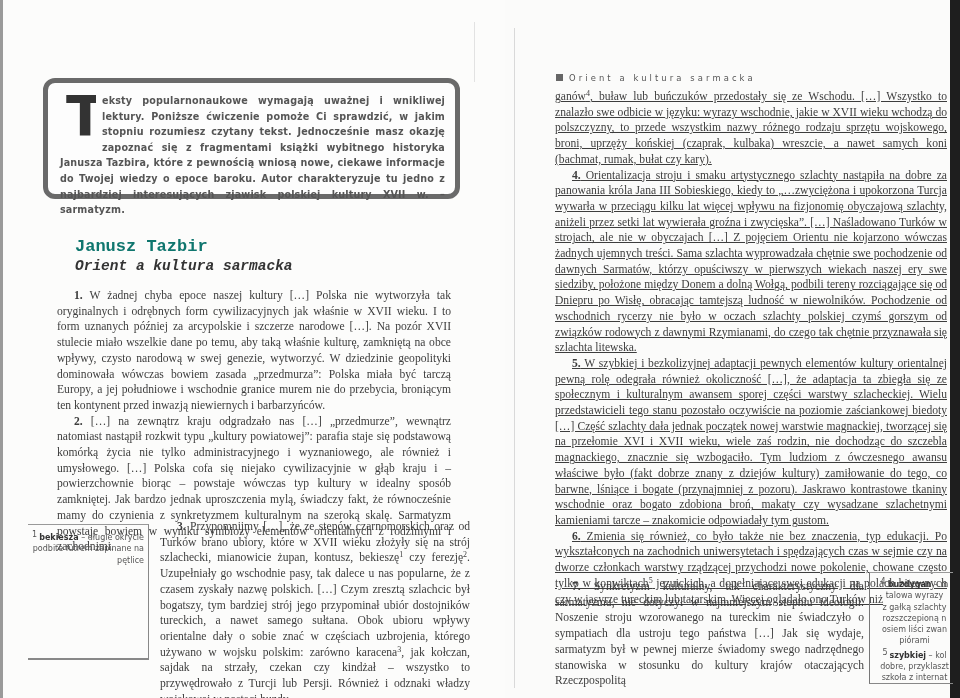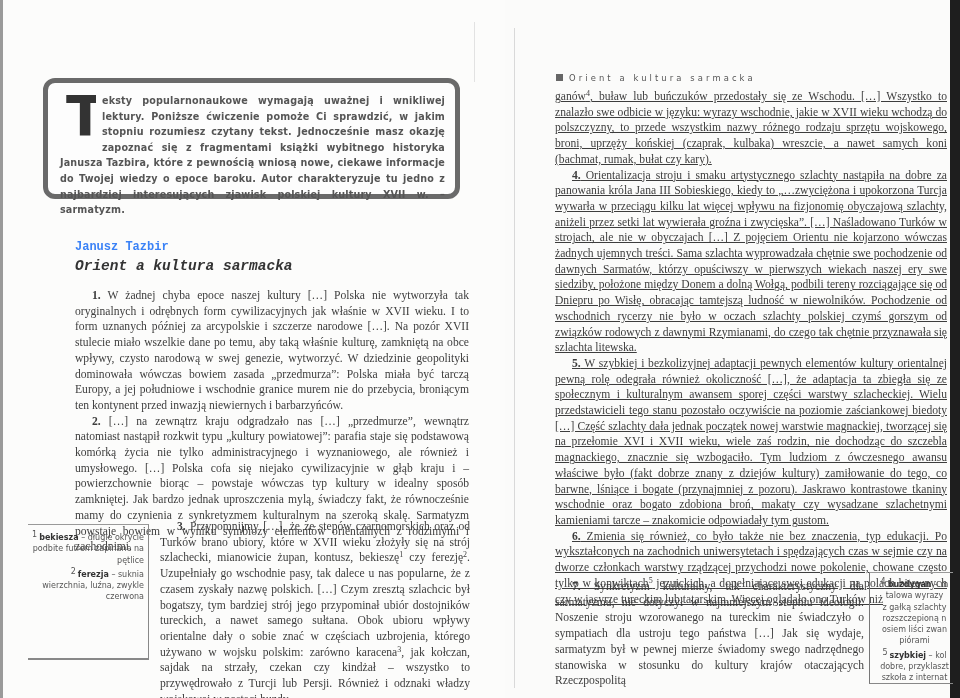--- a/index.html
+++ b/index.html
@@ -31,37 +31,37 @@
   }
   .dropcap {
     float:left; font-family:"DejaVu Sans", sans-serif; font-weight:bold;
     font-size:56px; line-height:44px; color:#333; margin:1px 6px 0 6px;
     width:30px; height:46px; overflow:hidden;
   }
 
   .author {
     position:absolute; left:75px; top:238px;
     font-family:"Liberation Mono", "DejaVu Sans Mono", monospace;
-    font-weight:bold; font-size:12px; line-height:18px; color:#3b82f6;
+    font-weight:bold; font-size:17px; line-height:18px; color:#0f766e;
   }
   .book-title {
     position:absolute; left:75px; top:257px;
     font-family:"Liberation Mono", "DejaVu Sans Mono", monospace;
     font-weight:bold; font-style:italic; font-size:14.5px; line-height:18px; color:#333;
   }
 
   .body-text {
     font-family:"Liberation Serif", "DejaVu Serif", serif;
     font-size:11.6px; line-height:15.7px; color:#3d3d3d;
     text-align:justify; margin:0;
   }
   .body-text .num { font-weight:bold; }
   .para { text-indent:17px; margin:0; }
 
-  .left-col { position:absolute; left:75px; top:288px; width:394px; }
+  .left-col { position:absolute; left:57px; top:288px; width:394px; }
   .left-col2 { position:absolute; left:160px; top:519px; width:310px; }
 
   .footnote-box {
     position:absolute; left:28px; top:524px; width:121px; height:136px;
     border-right:1px solid #888; border-bottom:2px solid #888; border-top:1px solid #999;
     box-sizing:border-box; padding:4px 4px 0 0;
   }
   .fn {
     font-family:"DejaVu Sans", sans-serif; font-size:8px; line-height:11.3px;
     color:#555; text-align:right; margin:0;
@@ -107,21 +107,20 @@
 <div class="author">Janusz Tazbir</div>
 <div class="book-title">Orient a kultura sarmacka</div>
 
 <div class="left-col body-text">
   <p class="para"><span class="num">1.</span><span> W żadnej chyba epoce naszej kultury […] Polska nie wytworzyła tak oryginalnych i odrębnych form cywilizacyjnych jak właśnie w XVII wieku. I to form uznanych później za arcypolskie i szczerze narodowe […]. Na pozór XVII stulecie miało wszelkie dane po temu, aby taką właśnie kulturę, zamkniętą na obce wpływy, czysto narodową w swej genezie, wytworzyć. W dziedzinie geopolityki dominowała wówczas bowiem zasada „przedmurza”: Polska miała być tarczą Europy, a jej południowe i wschodnie granice murem nie do przebycia, broniącym ten kontynent przed inwazją niewiernych i barbarzyńców.</span></p>
   <p class="para"><span class="num">2.</span><span> […] na zewnątrz kraju odgradzało nas […] „przedmurze”, wewnątrz natomiast nastąpił rozkwit typu „kultury powiatowej”: parafia staje się podstawową komórką życia nie tylko administracyjnego i wyznaniowego, ale również i umysłowego. […] Polska cofa się niejako cywilizacyjnie w głąb kraju i – powierzchownie biorąc – powstaje wówczas typ kultury w idealny sposób zamkniętej. Jak bardzo jednak uproszczenia mylą, świadczy fakt, że równocześnie mamy do czynienia z synkretyzmem kulturalnym na szeroką skalę. Sarmatyzm powstaje bowiem w wyniku symbiozy elementów orientalnych z rodzimymi i zachodnimi.</span></p>
 </div>
 
 <div class="footnote-box">
   <p class="fn"><sup>1</sup><b>bekiesza</b><span> – długie okrycie podbite futrem zapinane na pętlice</span></p>
-  <p class="fn"><sup>2</sup><b>ferezja</b><span> – suknia wierzchnia, luźna, zwykle czerwona</span></p>
 </div>
 
 <div class="left-col2 body-text">
   <p class="para"><span class="num">3.</span><span> Przypomnijmy […], że ze stepów czarnomorskich oraz od Turków brano ubiory, które w XVII wieku złożyły się na strój szlachecki, mianowicie żupan, kontusz, bekieszę</span><sup class="fnref">1</sup><span> czy ferezję</span><sup class="fnref">2</sup><span>. Uzupełniały go wschodnie pasy, tak dalece u nas popularne, że z czasem zyskały nazwę polskich. […] Czym zresztą szlachcic był bogatszy, tym bardziej strój jego przypominał ubiór dostojników tureckich, a nawet samego sułtana. Obok ubioru wpływy orientalne dały o sobie znać w częściach uzbrojenia, którego używano w wojsku polskim: zarówno karacena</span><sup class="fnref">3</sup><span>, jak kołczan, sajdak na strzały, czekan czy kindżał – wszystko to przywędrowało z Turcji lub Persji. Również i odznaki władzy wojskowej w postaci buzdy-</span></p>
 </div>
 
 <div class="running-head"><span class="sq"></span><span>Orient a kultura sarmacka</span></div>
 
 <div class="right-col body-text" style="top:89px;text-decoration:underline;">
   <p class="first" style="margin:0;"><span>ganów</span><sup class="fnref">4</sup><span>, buław lub buńczuków przedostały się ze Wschodu. […] Wszystko to znalazło swe odbicie w języku: wyrazy wschodnie, jakie w XVII wieku wchodzą do polszczyzny, to przede wszystkim nazwy różnego rodzaju sprzętu wojskowego, broni, uprzęży końskiej (czaprak, kulbaka) wreszcie, a nawet samych koni (bachmat, rumak, bułat czy kary).</span></p>

